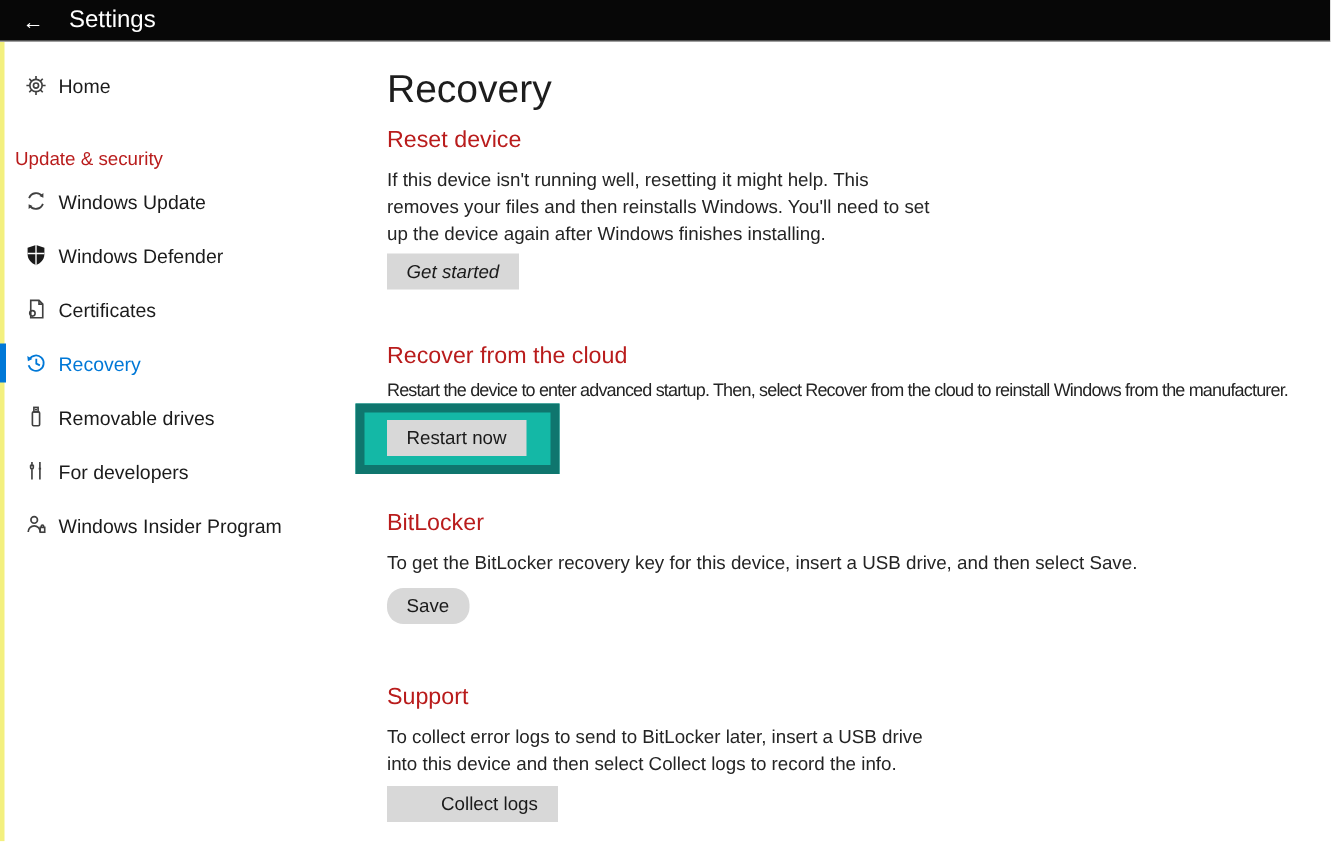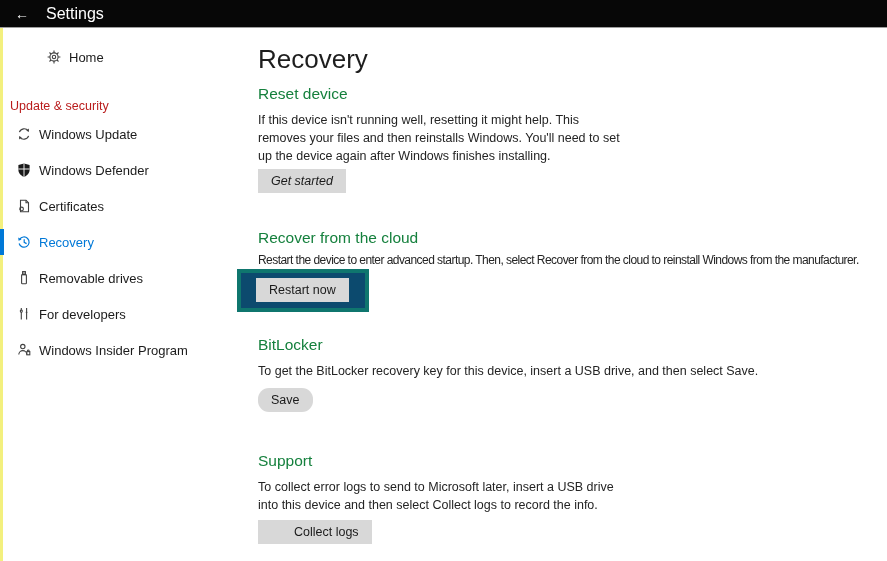--- a/index.html
+++ b/index.html
@@ -18,50 +18,50 @@
   .back-btn { width:20px; margin-left:12px; font-size:14px; text-align:center; cursor:default; }
   .tb-title { font-size:16px; margin-left:14px; }
 
   
   .edge-line { position:absolute; left:0; top:28px; bottom:0; width:3px; background:#f3f07e; z-index:5; }
 
   
   .sidebar { position:absolute; left:0; top:28px; width:250px; }
   .side-item { position:relative; display:flex; align-items:center; height:36px; font-size:13px; color:#1b1b1b; }
   .side-item .ic { flex:none; width:16px; height:16px; margin-left:16px; margin-right:7px; display:flex; align-items:center; justify-content:center; }
-  .home-item { margin-top:11px;padding-left:30px; }
+  .home-item { margin-top:11px; }
   .section-label { margin:24px 0 2px 10px; font-size:12.5px; color:#b91c1c; height:15px; }
   .side-item.selected { color:#0078d7; }
   .side-item.selected::before {
     content:""; position:absolute; left:0; top:5px; bottom:5px; width:4px;
     background:#0078d7; z-index:6;
   }
   .ic svg { display:block; }
 
   
   .main { position:absolute; left:258px; top:28px; width:629px; }
   .page-title { margin:16px 0 0; font-size:26px; line-height:30px; font-weight:300; color:#1d1d1d; }
-  .section h2 { margin:0; font-size:15.5px; line-height:18px; font-weight:400; color:#15803d; }
+  .section h2 { margin:0; font-size:15.5px; line-height:18px; font-weight:400; color:#b91c1c; }
   .s1 h2 { margin-top:11px; }
   .s2 h2 { margin-top:36px; }
   .s3 h2 { margin-top:24px; }
   .s4 h2 { margin-top:40px; }
   .section p { margin:8px 0 0; font-size:12.5px; line-height:18px; color:#242424; white-space:pre-line; }
   .s2 p { margin-top:4px; font-size:12px; letter-spacing:-0.55px; white-space:nowrap; }
   .btn {
     display:inline-block; margin:0; background:#d8d8d8; border:none; border-radius:0;
     height:24px; line-height:24px; padding:0 13px; font-family:inherit;
     font-size:12.5px; color:#1a1a1a; cursor:default;
   }
   .s1 .btn { margin-top:4px;font-style:italic; }
   .s3 .btn { margin-top:8px;border-radius:11px; }
   .s4 .btn { margin-top:6px;padding-left:36px; }
   .highlight-box {
-    display:inline-block; border:4px solid #0f766e;
-    padding:5px 16px 6px 15px; margin-left:-21px; margin-top:0; background:#0c4a6e;
+    display:inline-block; border:6px solid #0f766e;
+    padding:5px 16px 6px 15px; margin-left:-21px; margin-top:0; background:#14b8a6;
   }
 </style>
 </head>
 <body>
 
 <div class="screen">
 
   <div class="titlebar">
     <span class="back-btn">←</span>
     <span class="tb-title">Settings</span>
@@ -183,19 +183,19 @@
     </div>
 
     <div class="section s3">
       <h2>BitLocker</h2>
       <p>To get the BitLocker recovery key for this device, insert a USB drive, and then select Save.</p>
       <button class="btn">Save</button>
     </div>
 
     <div class="section s4">
       <h2>Support</h2>
-      <p>To collect error logs to send to Microsoft later, insert a USB drive
+      <p>To collect error logs to send to BitLocker later, insert a USB drive
 into this device and then select Collect logs to record the info.</p>
       <button class="btn">Collect logs</button>
     </div>
   </div>
 
 </div>
 
 </body></html>

